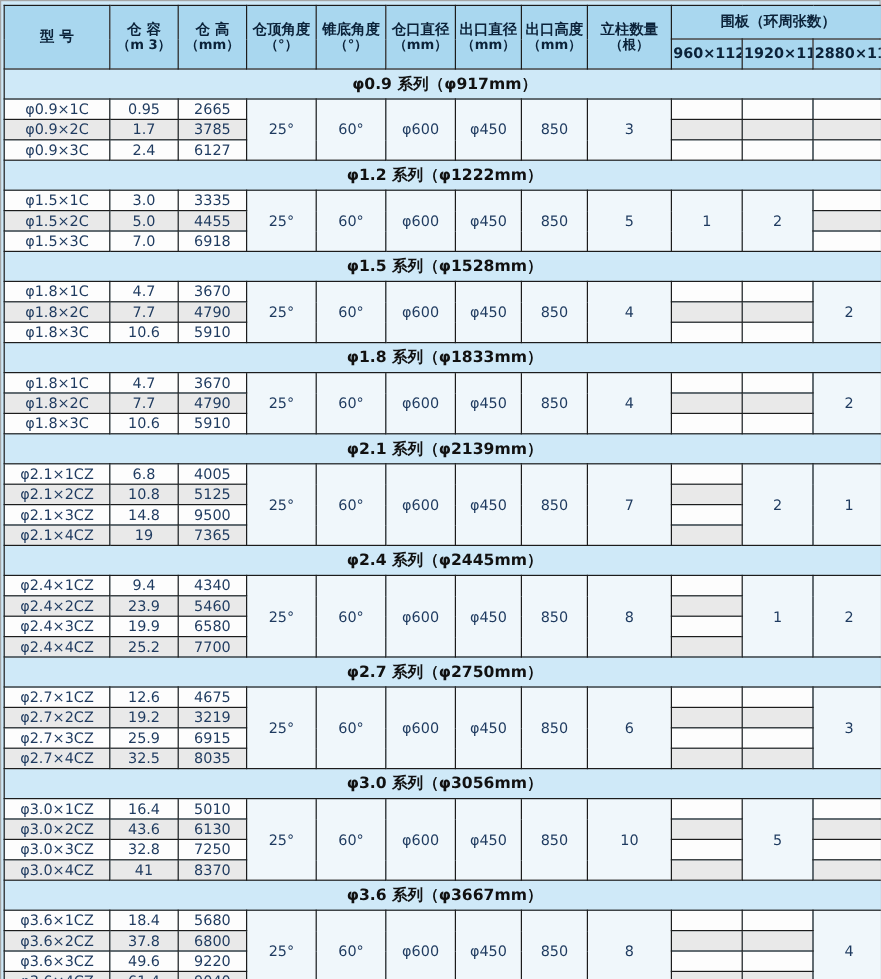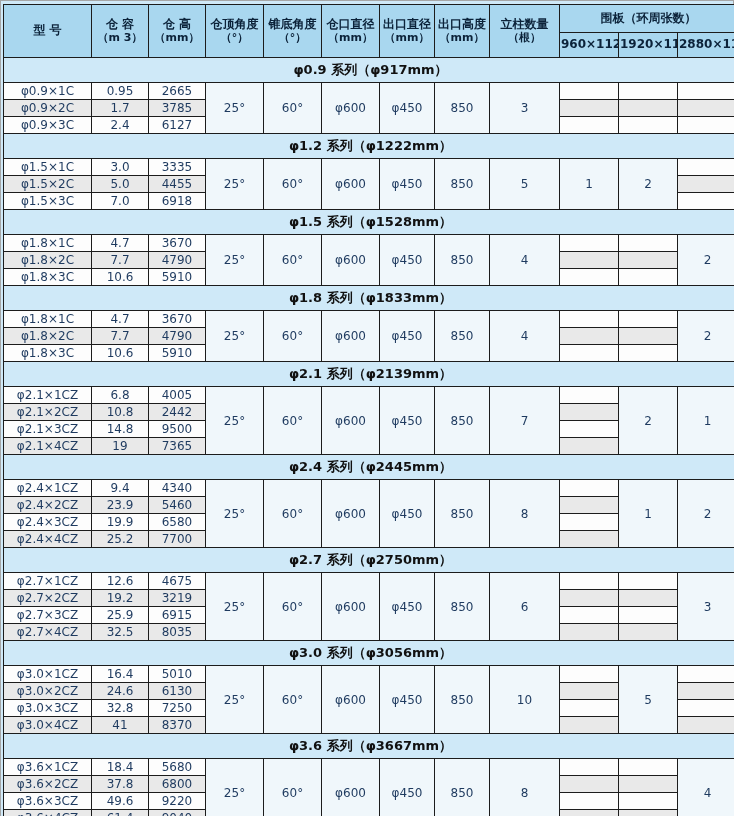--- a/index.html
+++ b/index.html
@@ -252,21 +252,21 @@
           <td class="merged" rowspan="4">φ450</td>
           <td class="merged" rowspan="4">850</td>
           <td class="merged" rowspan="4">7</td>
           <td>&nbsp;</td>
           <td class="merged" rowspan="4">2</td>
           <td class="merged" rowspan="4">1</td>
         </tr>
         <tr class="data-row">
           <td class="stripe">φ2.1×2CZ</td>
           <td class="stripe">10.8</td>
-          <td class="stripe">2442</td>
+          <td class="stripe">5125</td>
           <td class="stripe">&nbsp;</td>
         </tr>
         <tr class="data-row">
           <td>φ2.1×3CZ</td>
           <td>14.8</td>
           <td>9500</td>
           <td>&nbsp;</td>
         </tr>
         <tr class="data-row">
           <td class="stripe">φ2.1×4CZ</td>
@@ -359,21 +359,21 @@
           <td class="merged" rowspan="4">φ600</td>
           <td class="merged" rowspan="4">φ450</td>
           <td class="merged" rowspan="4">850</td>
           <td class="merged" rowspan="4">10</td>
           <td>&nbsp;</td>
           <td class="merged" rowspan="4">5</td>
           <td>&nbsp;</td>
         </tr>
         <tr class="data-row">
           <td class="stripe">φ3.0×2CZ</td>
-          <td class="stripe">24.6</td>
+          <td class="stripe">43.6</td>
           <td class="stripe">6130</td>
           <td class="stripe">&nbsp;</td>
           <td class="stripe">&nbsp;</td>
         </tr>
         <tr class="data-row">
           <td>φ3.0×3CZ</td>
           <td>32.8</td>
           <td>7250</td>
           <td>&nbsp;</td>
           <td>&nbsp;</td>

